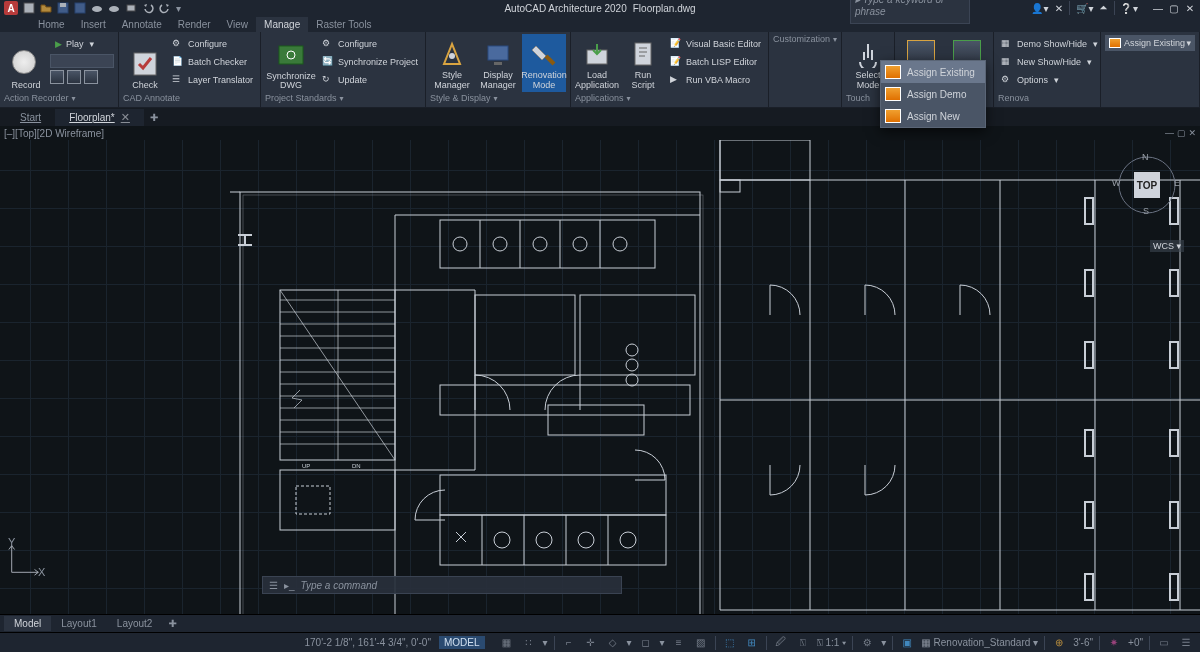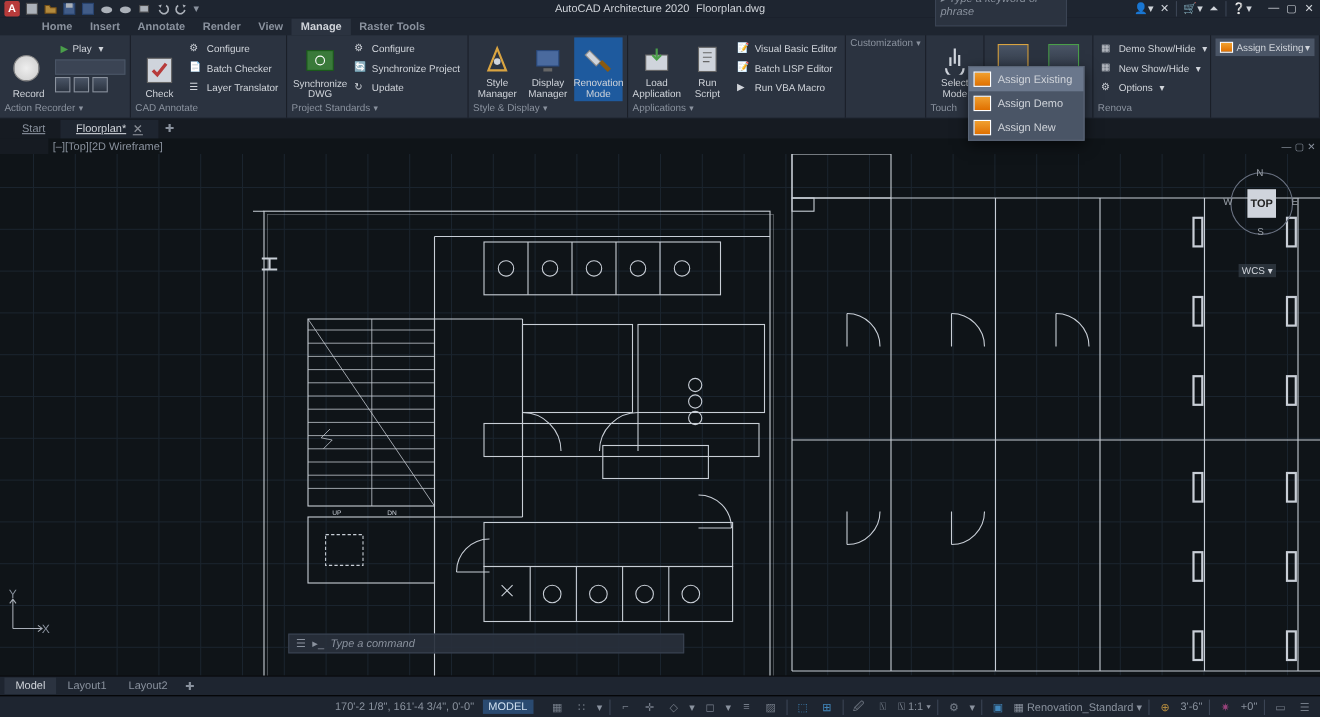--- a/index.html
+++ b/index.html
@@ -26,21 +26,21 @@
   .titlebar{height:16px;background:var(--bg-dark);display:flex;align-items:center;font-size:10px;position:relative;}
   .qat{display:flex;align-items:center;gap:5px;padding:0 4px;}
   .qat-logo{width:14px;height:14px;background:var(--accent-red);color:#fff;display:flex;align-items:center;justify-content:center;font-weight:bold;border-radius:2px;font-size:10px;}
   .qat-icon{width:12px;height:12px;opacity:.8;}
   .title-center{position:absolute;left:50%;transform:translateX(-50%);display:flex;gap:6px;white-space:nowrap;}
   .title-search{position:absolute;right:230px;width:120px;height:31px;background:var(--panel);border:1px solid var(--panel-light);color:var(--text-dim);padding:0 4px;line-height:12px;font-style:italic;}
   .title-right{position:absolute;right:4px;display:flex;align-items:center;gap:6px;}
   .win-btns{display:flex;gap:4px;margin-left:8px;}
   .win-btns span{width:12px;text-align:center;}
   
-  .menubar{height:16px;background:var(--bg-dark);display:flex;align-items:flex-end;font-size:10px;padding-left:30px;gap:0;font-weight:bold;}
+  .menubar{height:16px;background:var(--bg-dark);display:flex;align-items:flex-end;font-size:10px;padding-left:30px;gap:0;}
   .menu-tab{padding:2px 8px;color:var(--text-dim);cursor:default;}
   .menu-tab.active{background:var(--panel);color:var(--text);}
   
   .ribbon{height:76px;background:var(--panel);display:flex;align-items:stretch;border-bottom:1px solid var(--divider);}
   .rb-group{display:flex;flex-direction:column;border-right:1px solid var(--divider);padding:2px 4px 0 4px;}
   .rb-group-top{flex:1;display:flex;align-items:flex-start;gap:2px;}
   .rb-group-label{height:14px;font-size:9px;color:var(--text-dim);text-align:left;white-space:nowrap;}
   .rb-group-label .chev{font-size:8px;margin-left:3px;}
   .rb-big{display:flex;flex-direction:column;align-items:center;justify-content:flex-end;width:44px;height:58px;gap:2px;padding:2px;font-size:9px;text-align:center;line-height:10px;}
   .rb-big.sel{background:var(--highlight-blue);}
@@ -55,40 +55,40 @@
   .assign-menu{position:absolute;top:60px;left:880px;background:var(--panel-lighter);border:1px solid #5a6576;z-index:50;box-shadow:0 4px 12px rgba(0,0,0,.6);}
   .assign-item{display:flex;align-items:center;gap:6px;padding:3px 10px 3px 4px;height:22px;font-size:10px;white-space:nowrap;}
   .assign-item.hl{background:#6a778c;}
   .ai-icon{width:16px;height:14px;background:linear-gradient(#f0a030,#e07000);border:1px solid #fff;}
   
   .filetabs{height:18px;background:var(--bg-darker);display:flex;align-items:center;font-size:10px;padding-left:6px;}
   .file-tab{padding:2px 14px;color:var(--text-dim);display:flex;align-items:center;gap:6px;text-decoration:underline;}
   .file-tab.active{background:var(--bg-dark);color:var(--text);}
   .file-close{font-size:11px;opacity:.6;}
   
-  .vp-label{height:14px;background:var(--canvas-bg);color:var(--text-dim);padding-left:4px;font-size:10px;display:flex;align-items:center;position:relative;margin-left:44px;}
+  .vp-label{height:14px;background:var(--canvas-bg);color:var(--text-dim);padding-left:4px;font-size:10px;display:flex;align-items:center;position:relative;}
   .vp-btns{position:absolute;right:4px;display:flex;gap:3px;font-size:9px;}
   
   .canvas-wrap{flex:1;position:relative;background:var(--canvas-bg);overflow:hidden;}
   .grid{position:absolute;inset:0;
     background-image:
       linear-gradient(var(--grid-line) 1px,transparent 1px),
       linear-gradient(90deg,var(--grid-line) 1px,transparent 1px);
     background-size:38px 38px;
     background-position:-8px -8px;
   }
   svg.drawing{position:absolute;inset:0;}
   
   .viewcube{position:absolute;top:8px;right:18px;width:72px;height:72px;color:#9aa0a8;font-size:9px;}
   .viewcube .cube{position:absolute;left:24px;top:24px;width:26px;height:26px;background:#cfd4dc;color:#222;display:flex;align-items:center;justify-content:center;font-size:10px;font-weight:bold;}
   .viewcube .n{position:absolute;top:4px;left:32px;}
   .viewcube .s{position:absolute;bottom:4px;left:33px;}
   .viewcube .e{position:absolute;right:2px;top:30px;}
   .viewcube .w{position:absolute;left:2px;top:30px;}
-  .wcs{position:absolute;right:40px;top:100px;font-size:9px;background:rgba(60,70,82,.6);padding:1px 3px;}
+  .wcs{position:absolute;right:16px;top:100px;font-size:9px;background:rgba(60,70,82,.6);padding:1px 3px;}
   
   .ucs{position:absolute;left:6px;bottom:34px;color:var(--text-dim);font-size:11px;}
   .ucs svg{width:38px;height:38px;stroke:#a9afb8;stroke-width:1;fill:none;}
   
   .layouttabs{height:18px;background:var(--bg-dark);display:flex;align-items:center;font-size:10px;padding-left:4px;gap:0;border-top:1px solid #000;}
   .layout-tab{padding:2px 10px;color:var(--text-dim);}
   .layout-tab.active{background:var(--panel);color:var(--text);}
   .layout-plus{padding:2px 6px;color:var(--text-dim);}
   
   .cmdbar{position:absolute;left:262px;bottom:20px;width:360px;height:18px;background:rgba(40,48,60,.92);display:flex;align-items:center;padding:0 6px;gap:6px;font-size:10px;color:var(--text-dim);font-style:italic;border:1px solid #3a4352;}

